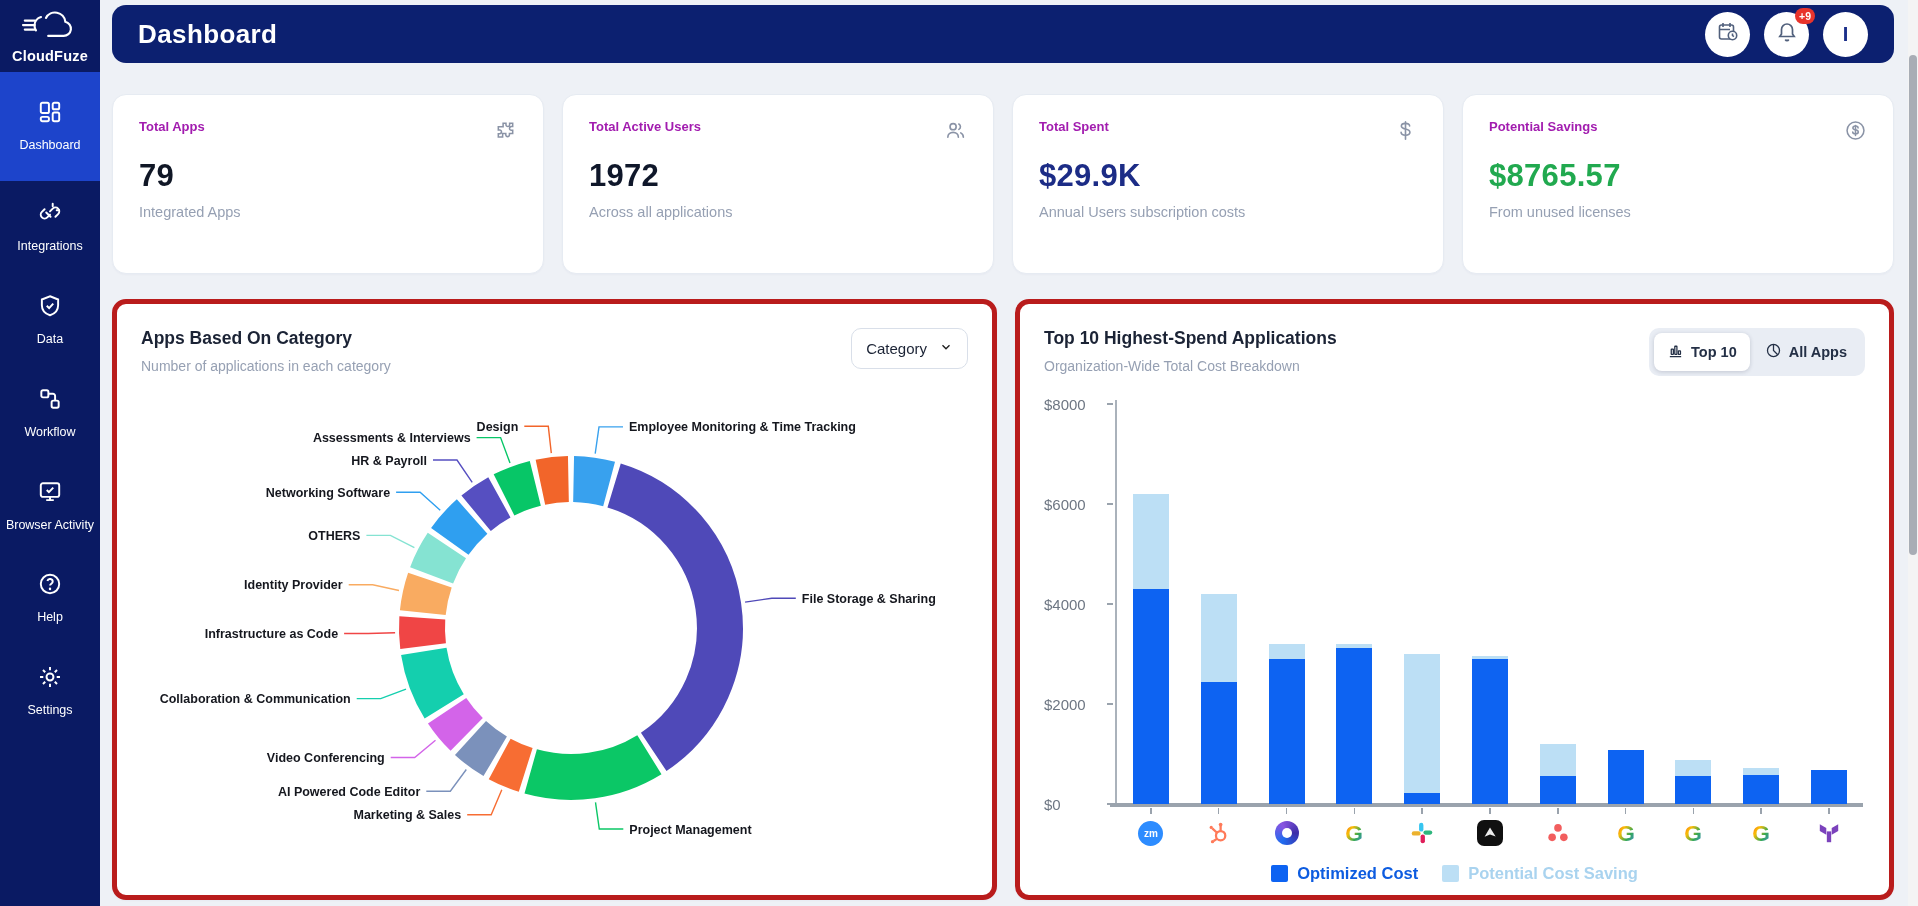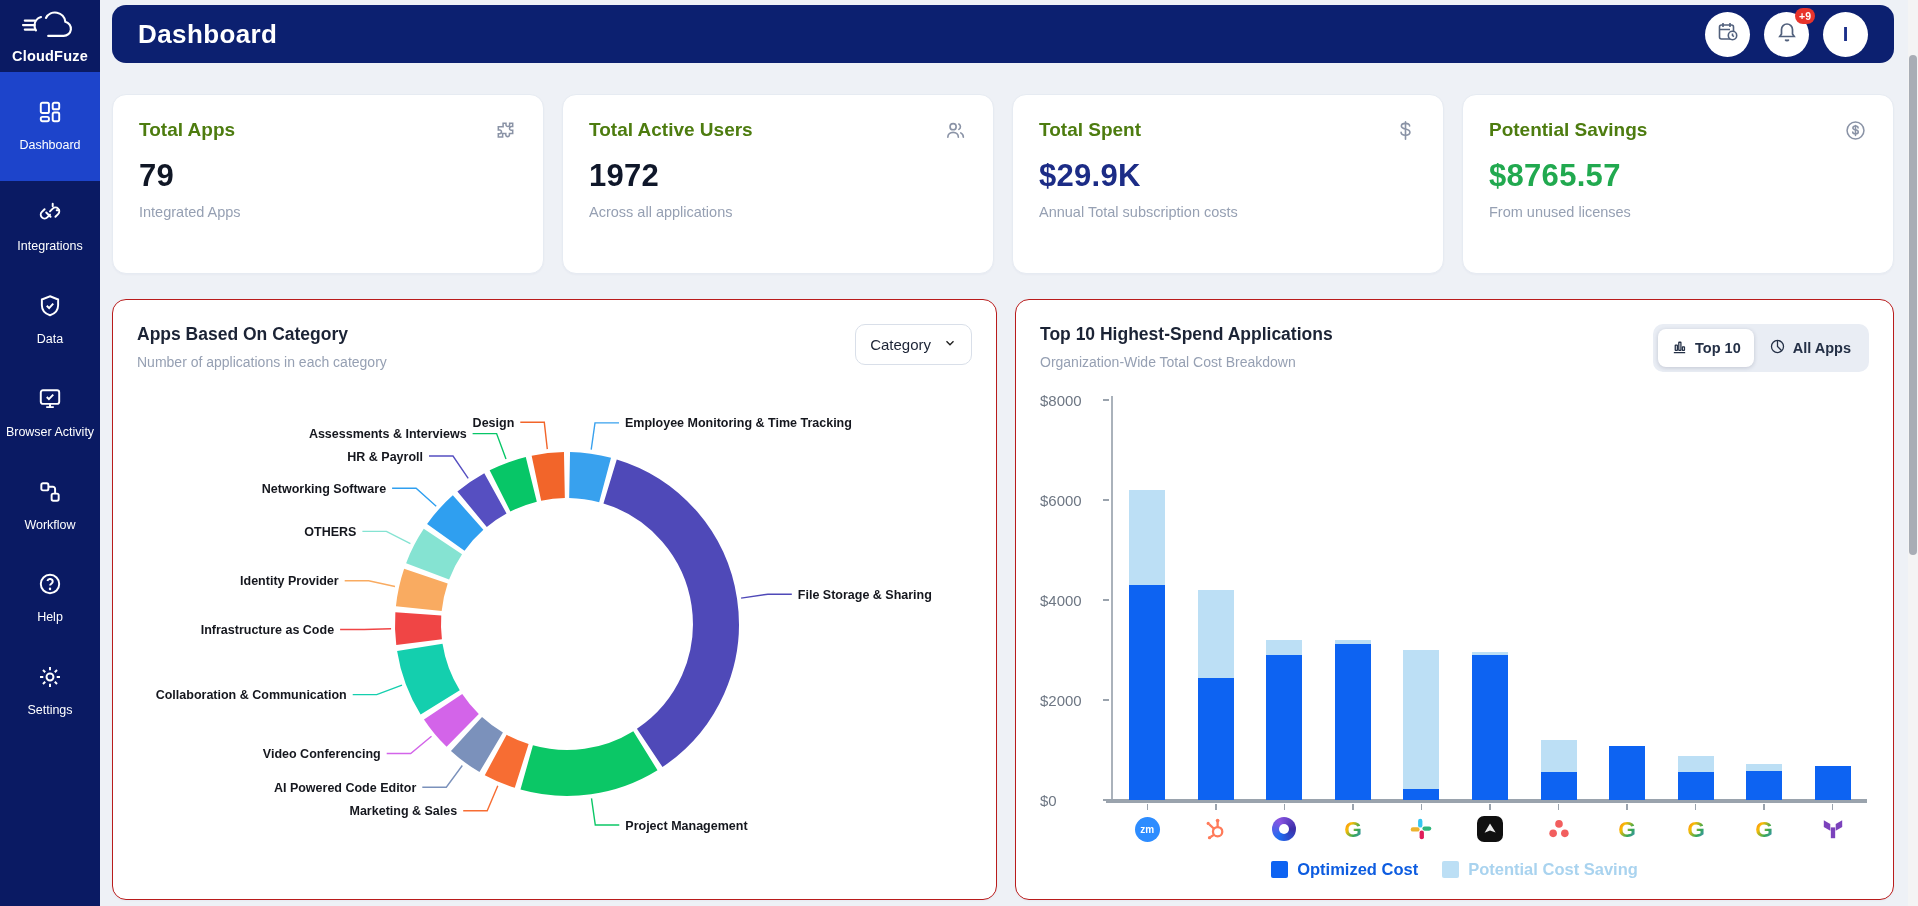--- a/index.html
+++ b/index.html
@@ -20,27 +20,27 @@
   .topbar-title{font-size:26px;font-weight:700;letter-spacing:.4px}
   .topbar-actions{margin-left:auto;display:flex;gap:14px}
   .action-circle{width:45px;height:45px;border-radius:50%;background:#fff;display:flex;align-items:center;justify-content:center;position:relative;color:#51607c;cursor:pointer}
   .action-circle svg{width:24px;height:24px}
   .badge{position:absolute;top:-4px;right:-6px;background:#e8342c;color:#fff;font-size:10.5px;font-weight:700;border-radius:999px;padding:3px 4px;line-height:1}
   .avatar-letter{font-size:20px;font-weight:800;color:#1b2f8a}
   
   .stats{display:grid;grid-template-columns:repeat(4,1fr);gap:18px;margin-top:31px}
   .stat-card{background:#fff;border:1px solid #e6ebf2;border-radius:14px;padding:24px 26px;height:180px;box-shadow:0 1px 2px rgba(25,39,80,.03)}
   .stat-head{display:flex;justify-content:space-between;align-items:flex-start}
-  .stat-title{font-size:19px;font-weight:700;color:#4d7c0f}
+  .stat-title{font-size:13px;font-weight:700;color:#a21caf}
   .stat-icon{color:#8a93a6}.stat-icon svg{width:23px;height:23px}
   .stat-value{font-size:31px;font-weight:800;margin-top:12px;letter-spacing:.3px}
   .stat-caption{font-size:14.5px;color:#96a0b3;margin-top:10px}
   
   .charts{display:grid;grid-template-columns:885px 1fr;gap:18px;margin-top:25px}
-  .panel{background:#fff;border:1px solid #b91c1c;border-radius:14px;height:601px;padding:24px;overflow:hidden;box-shadow:0 1px 2px rgba(25,39,80,.03)}
+  .panel{background:#fff;border:5px solid #b91c1c;border-radius:14px;height:601px;padding:24px;overflow:hidden;box-shadow:0 1px 2px rgba(25,39,80,.03)}
   .panel-head{display:flex;justify-content:space-between;align-items:flex-start}
   .panel-title{font-size:17.5px;font-weight:700;color:#1b2335}
   .panel-sub{font-size:14px;color:#96a0b3;margin-top:9px}
   .select{display:flex;align-items:center;gap:12px;border:1px solid #d9dfe9;border-radius:10px;padding:11px 14px;font-size:15px;color:#1b2335;cursor:pointer;background:#fff}
   .select svg{width:14px;height:14px;color:#222}
   .toggle-group{background:#e9edf4;border-radius:10px;padding:5px;display:flex;gap:2px}
   .toggle-btn{display:flex;align-items:center;gap:7px;border:none;background:transparent;border-radius:8px;padding:9px 13px;font-size:14.5px;font-weight:600;color:#243046;cursor:pointer;font-family:inherit}
   .toggle-btn.active{background:#fff;box-shadow:0 1px 4px rgba(20,30,60,.18)}
   .toggle-btn svg{width:17px;height:17px}
   .donut-wrap{margin-top:2px}
@@ -116,33 +116,33 @@
       </div>
       <div class="nav-item">
         <span><svg viewBox="0 0 24 24" fill="none" stroke="currentColor" stroke-width="1.8">
             <path d="M12 3l7.5 3v5.2c0 4.8-3.2 7.9-7.5 9.3-4.3-1.4-7.5-4.5-7.5-9.3V6z"></path>
             <path d="M9 11.8l2.2 2.2 3.8-4.2"></path>
           </svg></span>
         <span class="nav-label">Data</span>
       </div>
       <div class="nav-item">
         <span><svg viewBox="0 0 24 24" fill="none" stroke="currentColor" stroke-width="1.8">
+            <rect x="4" y="4" width="6.5" height="6.5" rx="1.5"></rect>
+            <rect x="13.5" y="13.5" width="6.5" height="6.5" rx="1.5"></rect>
+            <path d="M10.5 7.2h4.2a2 2 0 0 1 2 2v4.3"></path>
+          </svg></span>
+        <span class="nav-label">Workflow</span>
+      </div>
+      <div class="nav-item">
+        <span><svg viewBox="0 0 24 24" fill="none" stroke="currentColor" stroke-width="1.8">
             <rect x="3.5" y="4" width="17" height="12.5" rx="2"></rect>
             <path d="M9 10.2l2 2 4-4.2"></path>
             <path d="M12 16.5v3M8.5 19.5h7"></path>
           </svg></span>
         <span class="nav-label">Browser Activity</span>
-      </div>
-      <div class="nav-item">
-        <span><svg viewBox="0 0 24 24" fill="none" stroke="currentColor" stroke-width="1.8">
-            <rect x="4" y="4" width="6.5" height="6.5" rx="1.5"></rect>
-            <rect x="13.5" y="13.5" width="6.5" height="6.5" rx="1.5"></rect>
-            <path d="M10.5 7.2h4.2a2 2 0 0 1 2 2v4.3"></path>
-          </svg></span>
-        <span class="nav-label">Workflow</span>
       </div>
       <div class="nav-item">
         <span><svg viewBox="0 0 24 24" fill="none" stroke="currentColor" stroke-width="1.8">
             <circle cx="12" cy="12" r="8.5"></circle>
             <path d="M9.6 9.2a2.5 2.5 0 0 1 4.9.8c0 1.6-2.4 2-2.4 3.4"></path>
             <path d="M12 16.4v.2" stroke-linecap="round" stroke-width="2.2"></path>
           </svg></span>
         <span class="nav-label">Help</span>
       </div>
       <div class="nav-item">
@@ -210,21 +210,21 @@
       </article>
       <article class="stat-card">
         <div class="stat-head">
           <div class="stat-title">Total Spent</div>
           <span class="stat-icon"><svg viewBox="0 0 24 24" fill="none" stroke="currentColor" stroke-width="1.7" stroke-linecap="round">
               <path d="M12 3v18"></path>
               <path d="M16.3 7.3c0-1.7-1.9-2.8-4.3-2.8s-4.3 1.1-4.3 2.8 1.5 2.5 4.3 3.2c2.9.7 4.6 1.5 4.6 3.4s-2 3-4.6 3-4.6-1.2-4.6-3"></path>
             </svg></span>
         </div>
         <div class="stat-value" style="color: rgb(28, 44, 134);">$29.9K</div>
-        <div class="stat-caption">Annual Total subscription costs</div>
+        <div class="stat-caption">Annual Users subscription costs</div>
       </article>
       <article class="stat-card">
         <div class="stat-head">
           <div class="stat-title">Potential Savings</div>
           <span class="stat-icon"><svg viewBox="0 0 24 24" fill="none" stroke="currentColor" stroke-width="1.6" stroke-linecap="round">
               <circle cx="12" cy="12" r="8.8"></circle>
               <path d="M12 6.8v10.4"></path>
               <path d="M14.7 9.3c0-1.1-1.2-1.9-2.7-1.9s-2.7.8-2.7 1.9 1 1.6 2.7 2c1.8.4 2.9 1 2.9 2.2s-1.3 2-2.9 2-2.9-.8-2.9-2"></path>
             </svg></span>
         </div>

